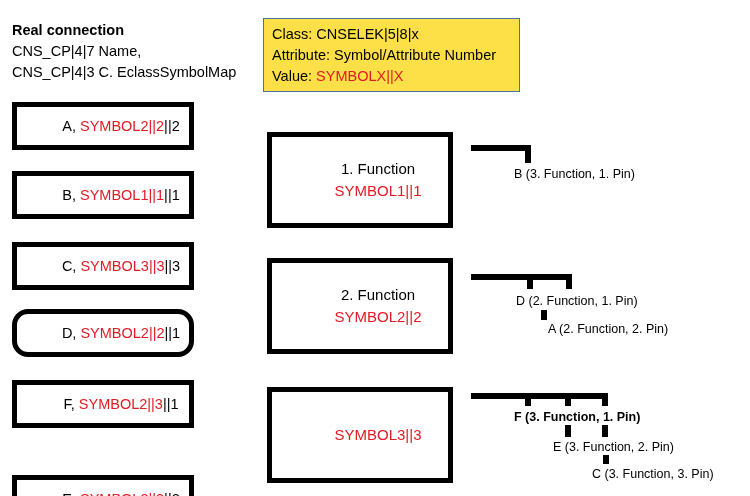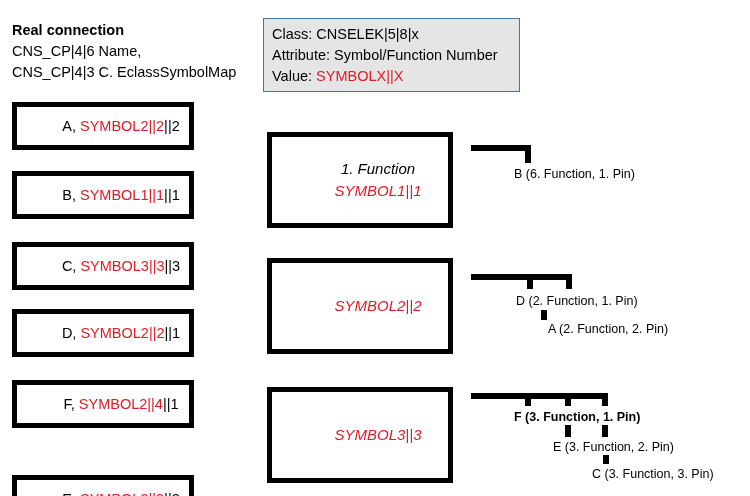--- a/index.html
+++ b/index.html
@@ -28,96 +28,97 @@
     text-align:center;
     padding-left:36px;
   }
   .lbox{left:12px;width:182px;height:48px;font-size:14.5px;white-space:nowrap;}
   .red{color:#e01b24;}
   .blk{color:#000000;}
 
   
   .fbox{
     left:267px;width:186px;height:96px;
-    flex-direction:column;line-height:22px;font-size:15px;font-style:italic;
+    flex-direction:column;line-height:22px;font-size:15px;
   }
   .fbox .fn{color:#000000;}
   .fbox .sym{color:#e01b24;}
 
   
   #infobox{
     left:263px;top:6px;width:257px;height:74px;
     box-sizing:border-box;
-    background:#e5e5e5;border:1.5px solid #4473a6;
+    background:#fde047;border:1.5px solid #4473a6;
     padding:5px 8px 0 8px;
     font-size:14.5px;line-height:21px;
   }
   #infobox .row{display:block;white-space:nowrap;}
 
   
   .hbar{background:#000000;height:6px;}
   .tick{background:#000000;width:6px;}
   .plabel{font-size:12.5px;white-space:nowrap;line-height:14px;}
 </style>
 </head>
 <body>
 
 <div class="canvas">
 
   <div class="abs" id="legend">
     <span class="ttl">Real connection</span>
-    <span class="ln">CNS_CP|4|6 Name,</span>
+    <span class="ln">CNS_CP|4|7 Name,</span>
     <span class="ln">CNS_CP|4|3 C. EclassSymbolMap</span>
   </div>
 
   <div class="abs" id="infobox">
     <span class="row">
       <span>Class: </span><span>CNSELEK|5|8|x</span>
     </span>
     <span class="row">
-      <span>Attribute: </span><span>Symbol/Function Number</span>
+      <span>Attribute: </span><span>Symbol/Attribute Number</span>
     </span>
     <span class="row">
       <span>Value: </span><span class="red">SYMBOLX||X</span>
     </span>
   </div>
 
   <div class="abs bbox lbox" style="top:90px;">
     <span><span class="blk">A, </span><span class="red">SYMBOL2||2</span><span class="blk">||2</span></span>
   </div>
   <div class="abs bbox lbox" style="top:159px;">
     <span><span class="blk">B, </span><span class="red">SYMBOL1||1</span><span class="blk">||1</span></span>
   </div>
   <div class="abs bbox lbox" style="top:230px;">
     <span><span class="blk">C, </span><span class="red">SYMBOL3||3</span><span class="blk">||3</span></span>
   </div>
-  <div class="abs bbox lbox" style="top:297px;">
+  <div class="abs bbox lbox" style="top:297px;border-radius:16px;">
     <span><span class="blk">D, </span><span class="red">SYMBOL2||2</span><span class="blk">||1</span></span>
   </div>
   <div class="abs bbox lbox" style="top:368px;">
-    <span><span class="blk">F, </span><span class="red">SYMBOL2||4</span><span class="blk">||1</span></span>
+    <span><span class="blk">F, </span><span class="red">SYMBOL2||3</span><span class="blk">||1</span></span>
   </div>
   <div class="abs bbox lbox" style="top:463px;">
     <span><span class="blk">E, </span><span class="red">SYMBOL3||3</span><span class="blk">||2</span></span>
   </div>
 
   <div class="abs bbox fbox" style="top:120px;">
     <span class="fn">1. Function</span>
     <span class="sym">SYMBOL1||1</span>
   </div>
   <div class="abs bbox fbox" style="top:246px;">
+    <span class="fn">2. Function</span>
     <span class="sym">SYMBOL2||2</span>
   </div>
   <div class="abs bbox fbox" style="top:375px;">
     <span class="sym">SYMBOL3||3</span>
   </div>
 
   <div class="abs hbar" style="left:471px;top:133px;width:60px;"></div>
   <div class="abs tick" style="left:525px;top:133px;height:18px;"></div>
-  <div class="abs plabel" style="left:514px;top:155px;">B (6. Function, 1. Pin)</div>
+  <div class="abs plabel" style="left:514px;top:155px;">B (3. Function, 1. Pin)</div>
 
   <div class="abs hbar" style="left:471px;top:262px;width:101px;"></div>
   <div class="abs tick" style="left:527px;top:262px;height:15px;"></div>
   <div class="abs tick" style="left:566px;top:262px;height:15px;"></div>
   <div class="abs plabel" style="left:516px;top:282px;">D (2. Function, 1. Pin)</div>
   <div class="abs tick" style="left:541px;top:298px;height:10px;"></div>
   <div class="abs plabel" style="left:548px;top:310px;">A (2. Function, 2. Pin)</div>
 
   <div class="abs hbar" style="left:471px;top:381px;width:137px;"></div>
   <div class="abs tick" style="left:525px;top:381px;height:13px;"></div>

